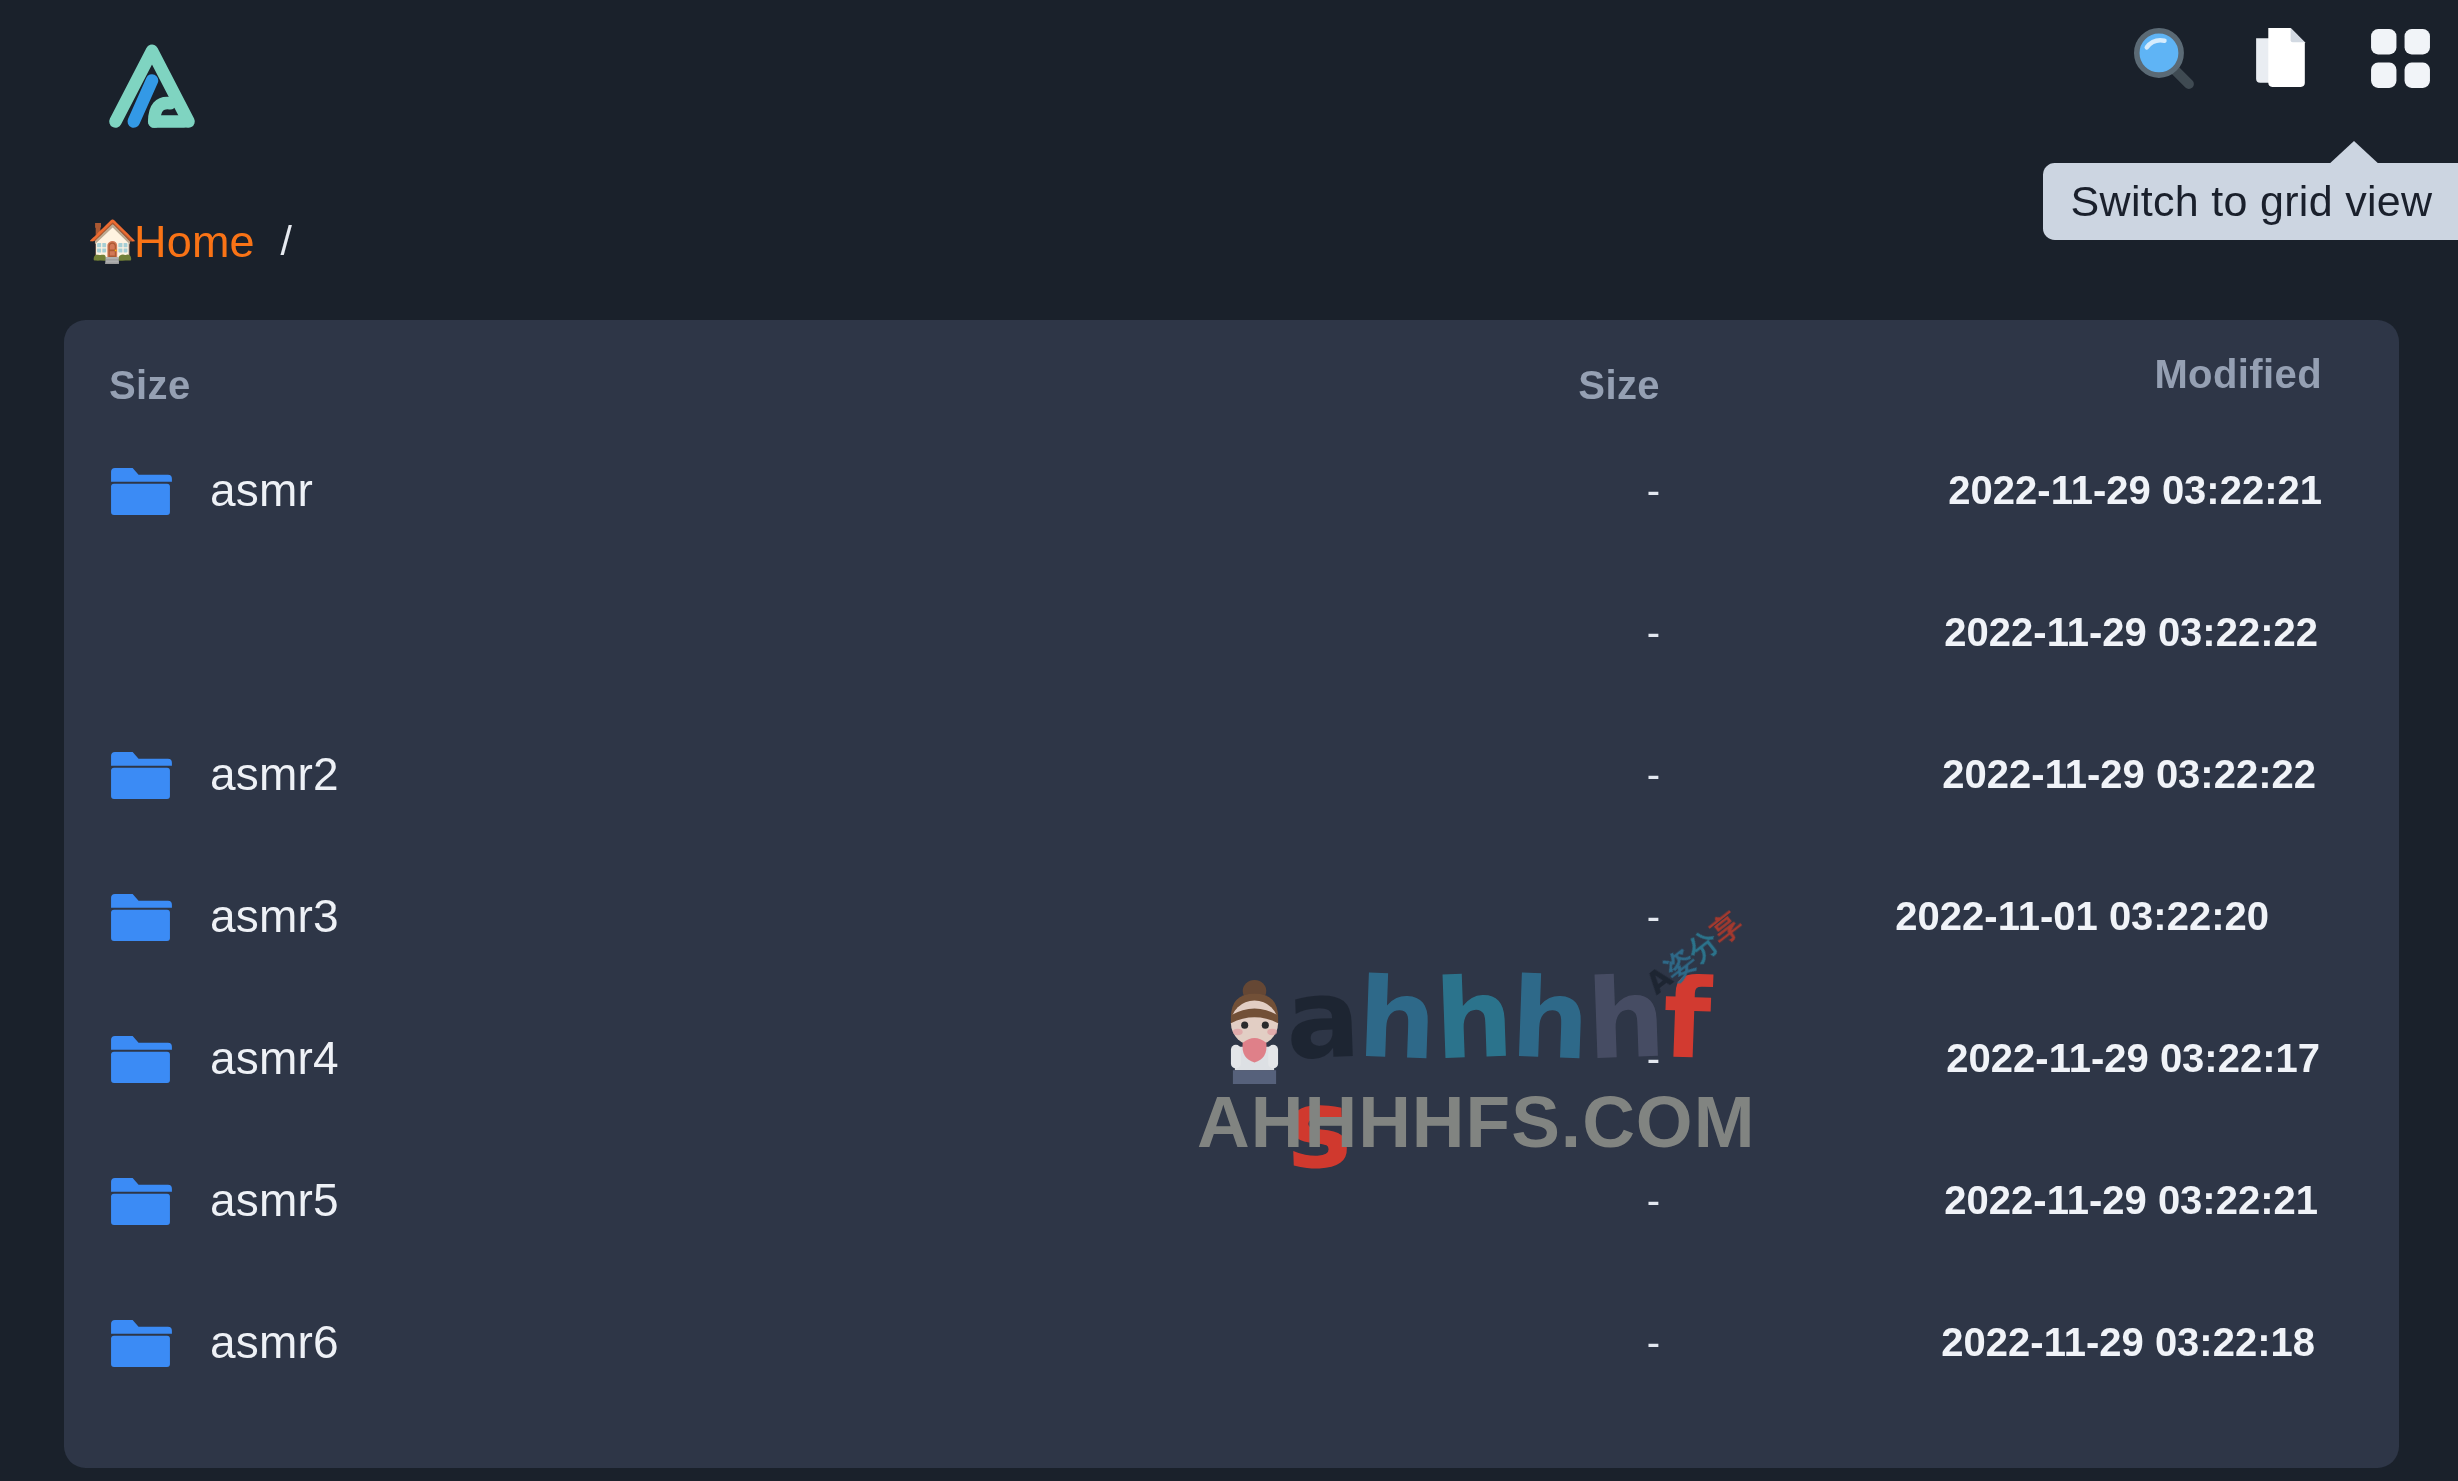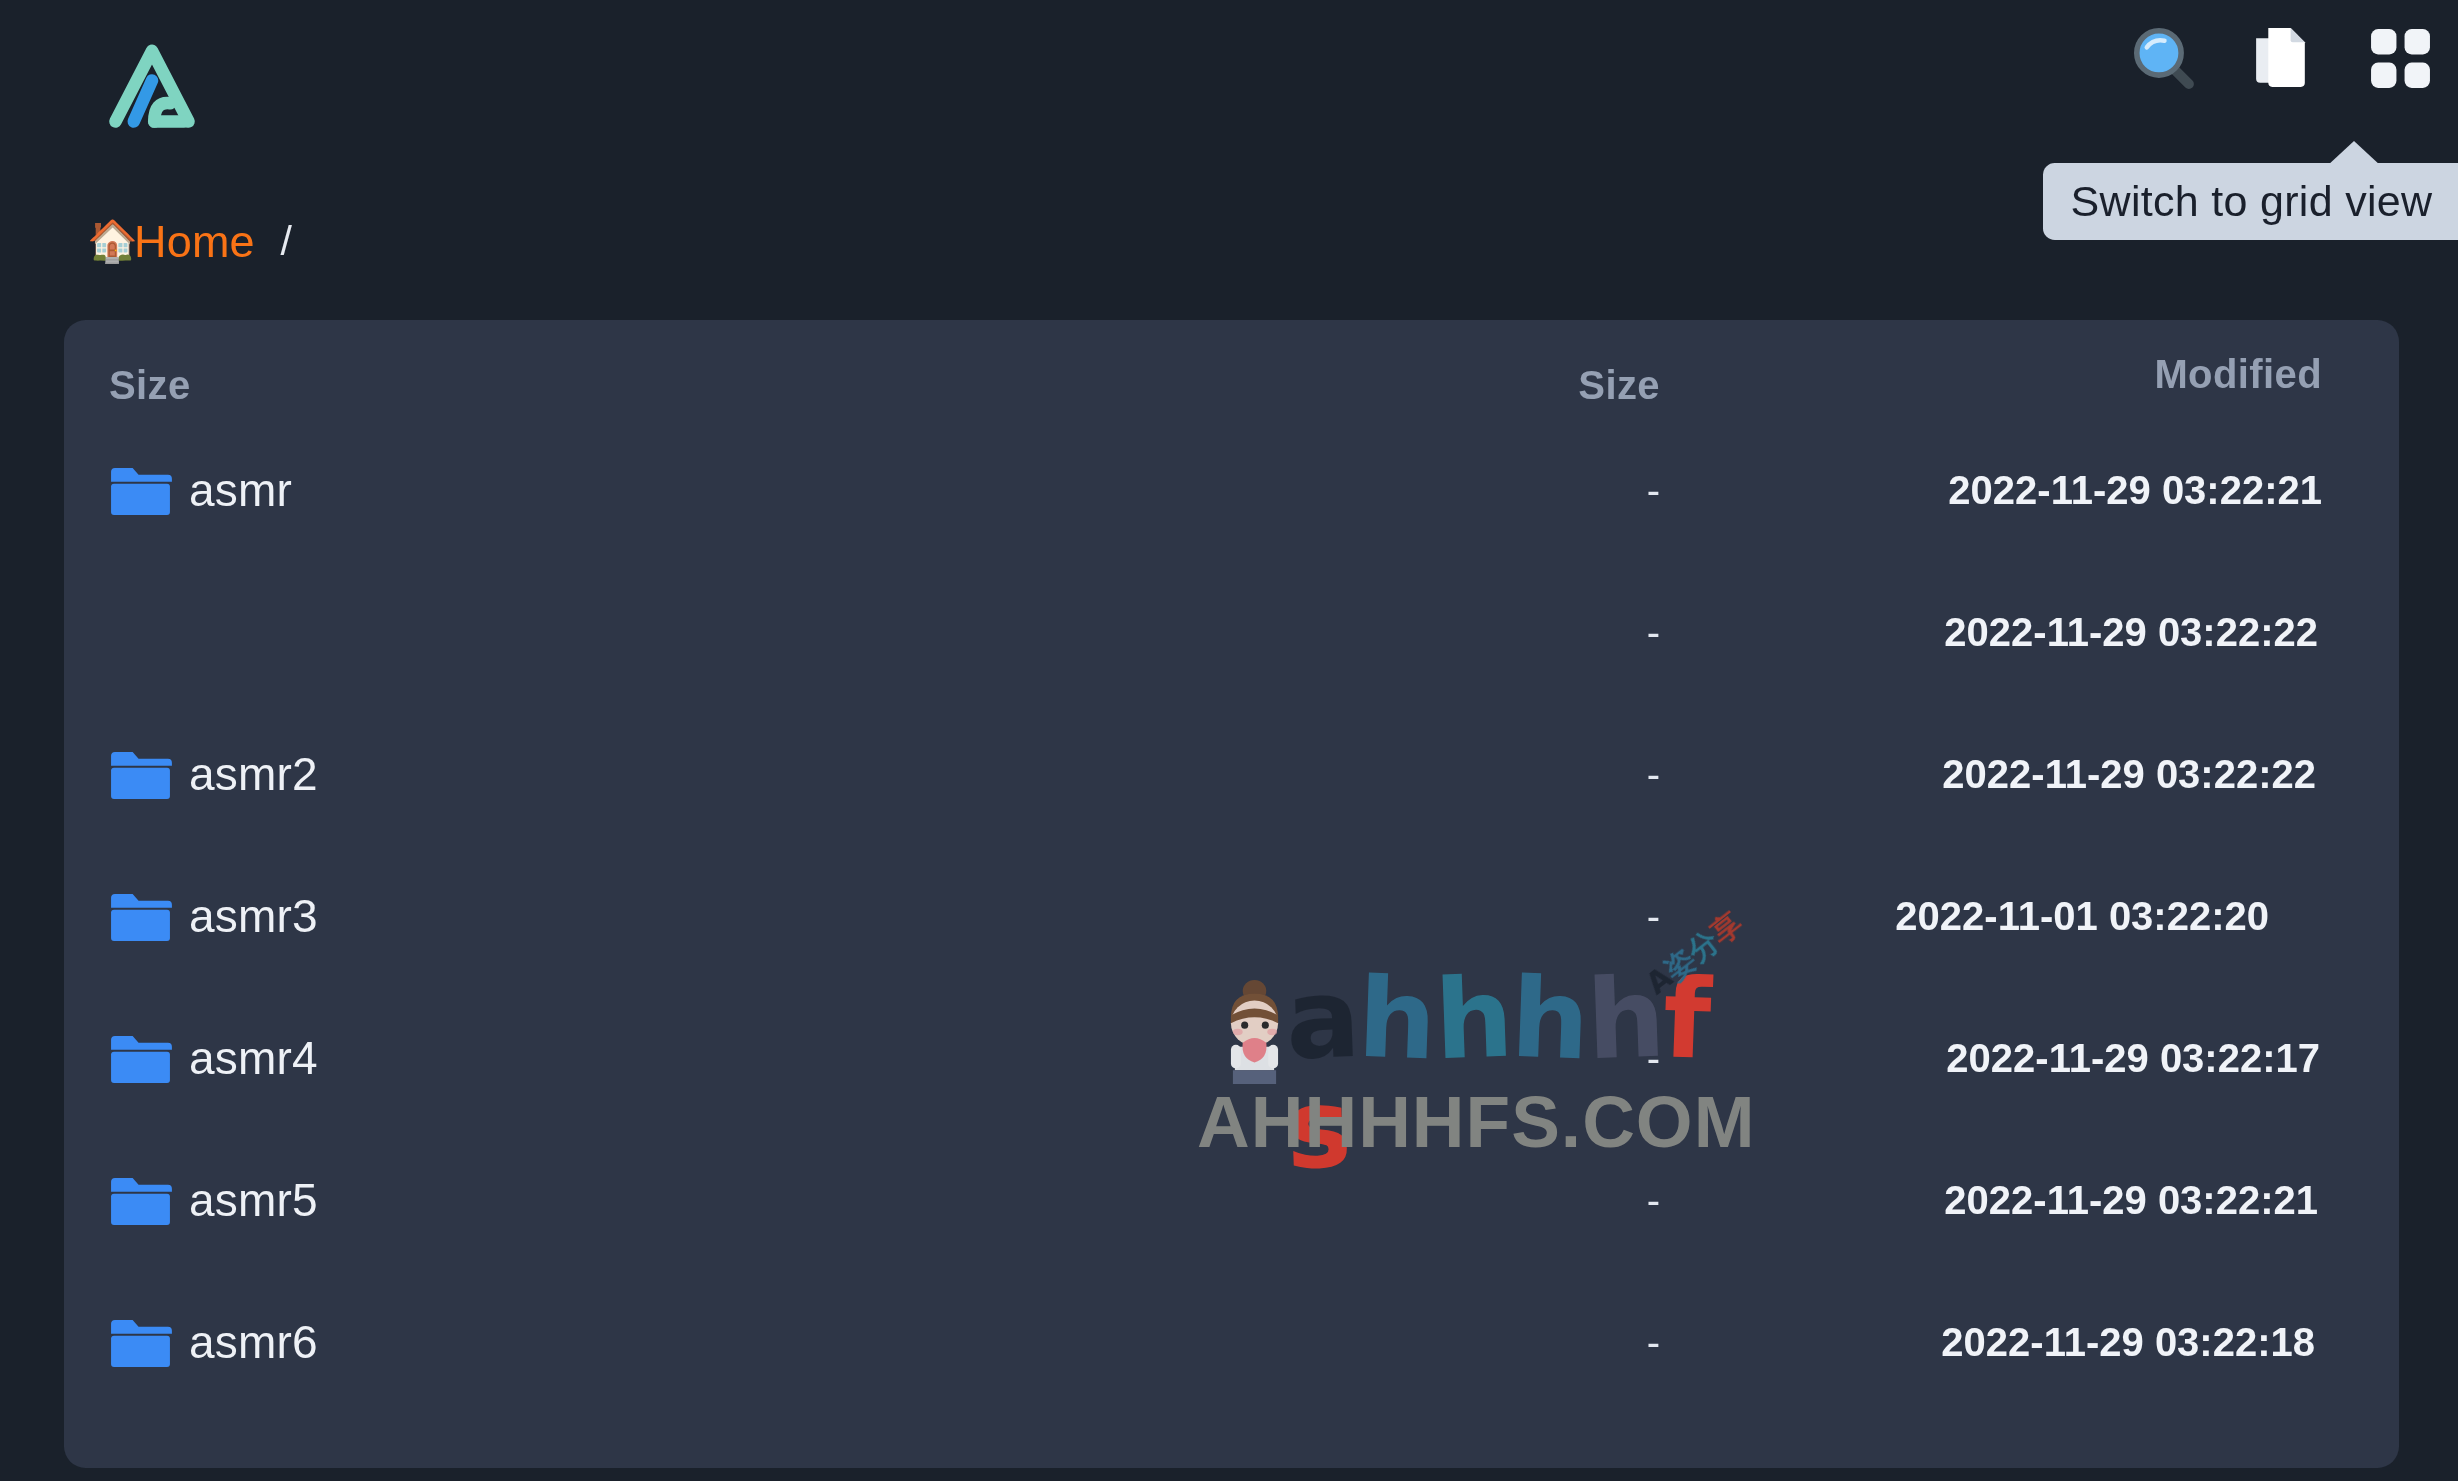--- a/index.html
+++ b/index.html
@@ -88,21 +88,21 @@
   }
 
   #rows { position:relative; }
   .row {
     position:relative; height:142px;
     display:flex; align-items:center;
     cursor:pointer;
   }
   .row .cell-name {
     position:absolute; left:45px;
-    display:flex; align-items:center; gap:17px;
+    display:flex; align-items:center; gap:38px;
   }
   .folder-icon { width:63px; height:53px; display:block; flex:0 0 auto; }
   .fname {
     font-size:46px; color:#eef1f6; letter-spacing:0.2px; white-space:nowrap;
   }
   .cell-size {
     position:absolute; left:1446px; width:150px; text-align:right;
     font-size:40px; color:#e3e8f0;
   }
   .cell-mod {

